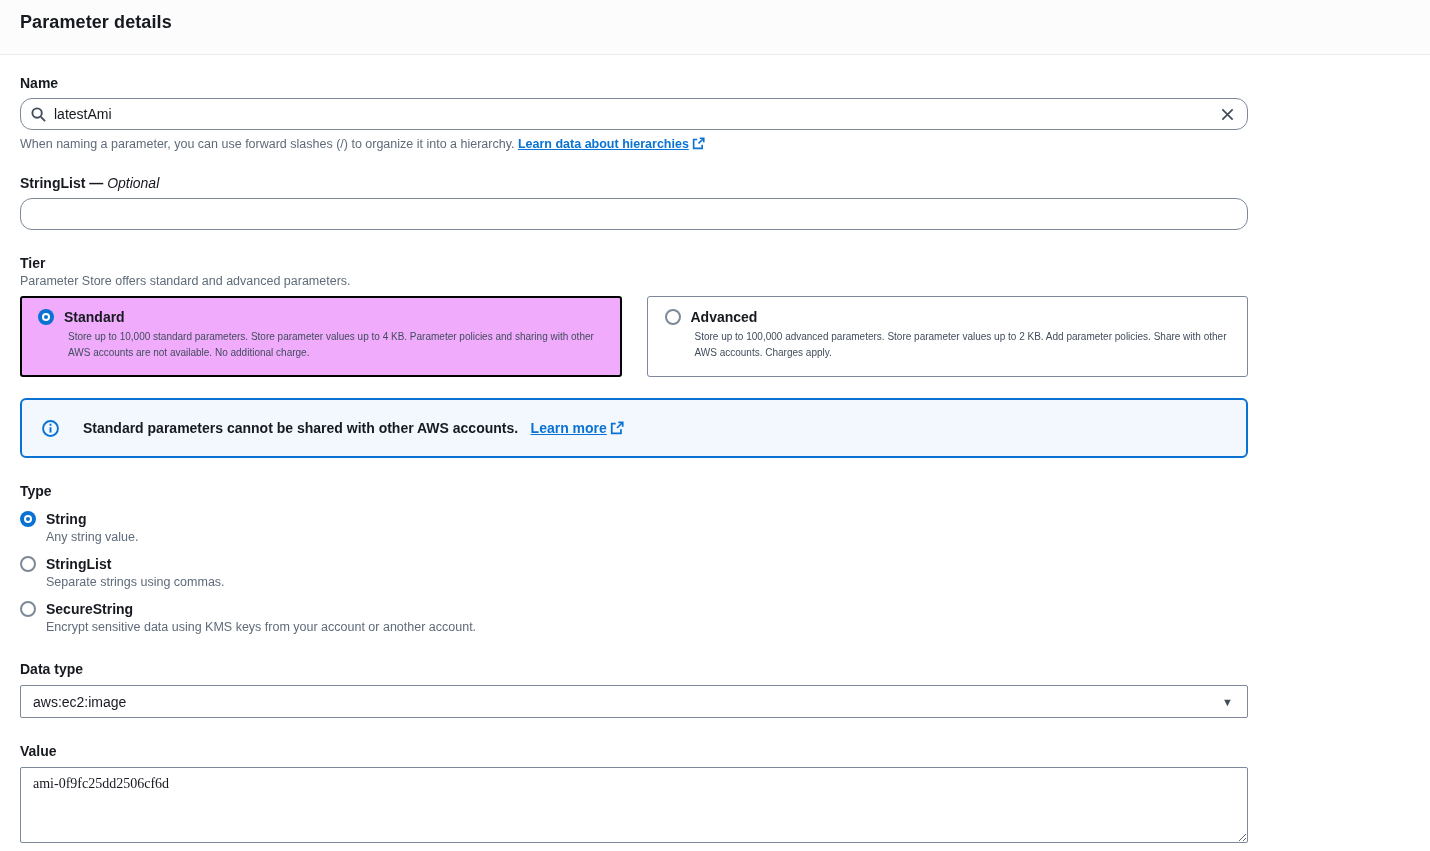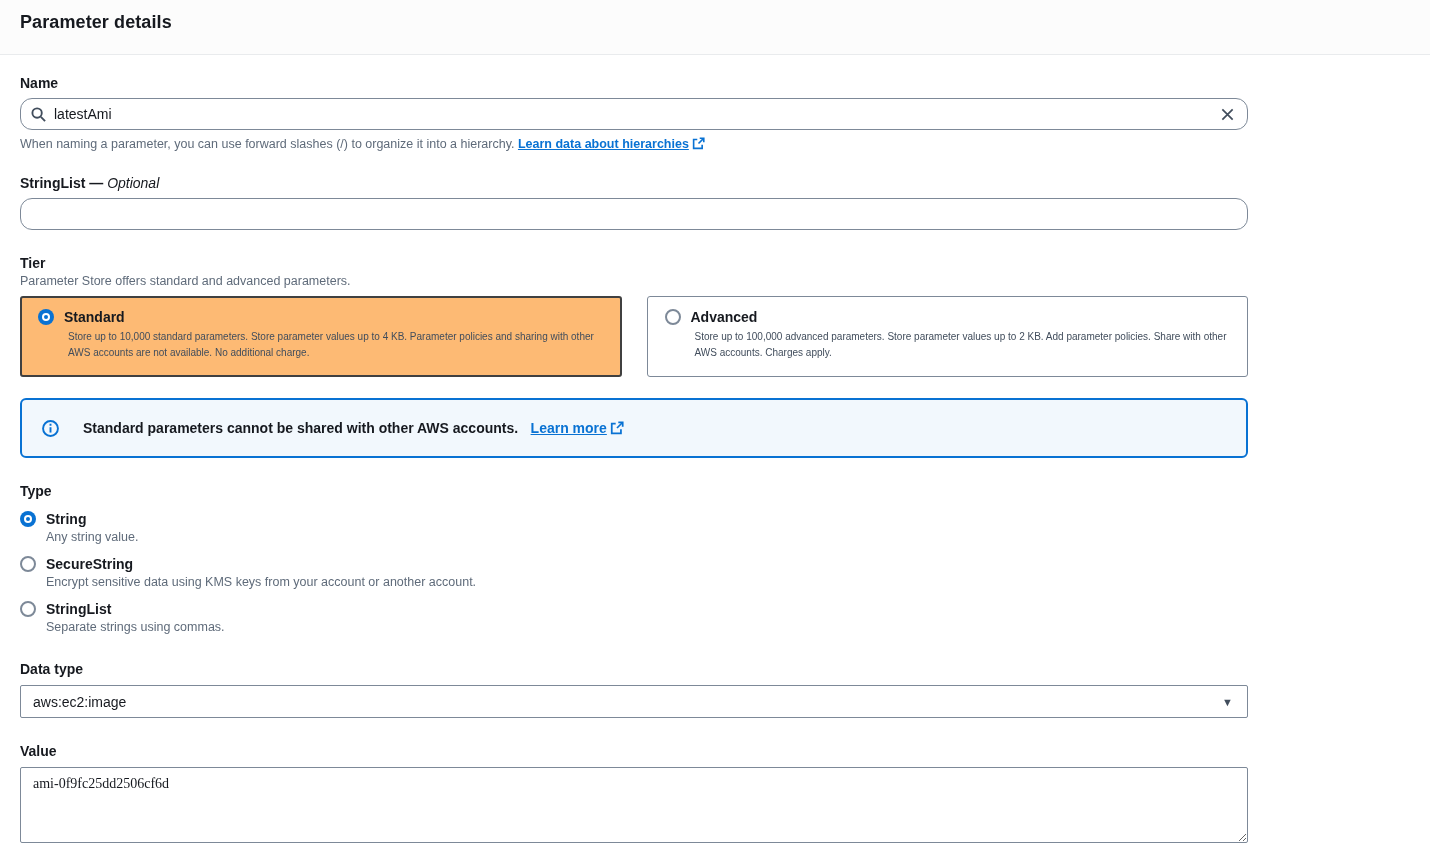--- a/index.html
+++ b/index.html
@@ -31,21 +31,21 @@
   .icon-btn { background:none; border:none; cursor:pointer; display:flex; align-items:center;
     padding:2px; }
   .search-svg { margin-right:8px; flex:0 0 auto; }
 
   .mb-name { margin-bottom:24px; }
   .mb-std { margin-bottom:25px; }
 
   
   .tiles { display:flex; gap:25px; margin-top:8px; }
   .tile { flex:1; border-radius:3px; padding:11px 16px 12px 16px; cursor:pointer; min-height:81px; }
-  .tile.selected { border:2px solid #404040; background:#fdba74; }
+  .tile.selected { border:2px solid #000000; background:#f0abfc; }
   .tile.unselected { border:1px solid #7d8998; background:#fff; padding:12px 17px 13px 17px; }
   .tile-head { display:flex; align-items:center; gap:10px; }
   .tile-label { font-size:14px; font-weight:600; color:#16191f; }
   .tile-desc { font-size:10px; color:#414d5c; line-height:1.55; margin:4px 0 0 30px; }
 
   
   .radio { width:16px; height:16px; border-radius:50%; flex:0 0 auto; position:relative; }
   .radio.unchecked { border:2px solid #7d8998; background:#fff; }
   .radio.checked { background:#0972d3; }
   .radio.checked::before { content:""; position:absolute; left:4px; top:4px; width:8px; height:8px;
@@ -169,31 +169,31 @@
         <div class="radio-line">
           <span class="radio checked"></span>
           <span class="radio-label">String</span>
         </div>
         <div class="radio-desc">Any string value.</div>
       </div>
 
       <div class="radio-row">
         <div class="radio-line">
           <span class="radio unchecked"></span>
-          <span class="radio-label">SecureString</span>
-        </div>
-        <div class="radio-desc">Encrypt sensitive data using KMS keys from your account or another account.</div>
+          <span class="radio-label">StringList</span>
+        </div>
+        <div class="radio-desc">Separate strings using commas.</div>
       </div>
 
       <div class="radio-row">
         <div class="radio-line">
           <span class="radio unchecked"></span>
-          <span class="radio-label">StringList</span>
-        </div>
-        <div class="radio-desc">Separate strings using commas.</div>
+          <span class="radio-label">SecureString</span>
+        </div>
+        <div class="radio-desc">Encrypt sensitive data using KMS keys from your account or another account.</div>
       </div>
     </div>
 
     <div class="field-block mb-std">
       <div class="field-label">Data type</div>
       <div class="select">
         <span class="select-value">aws:ec2:image</span>
         <span class="caret">▼</span>
       </div>
     </div>

